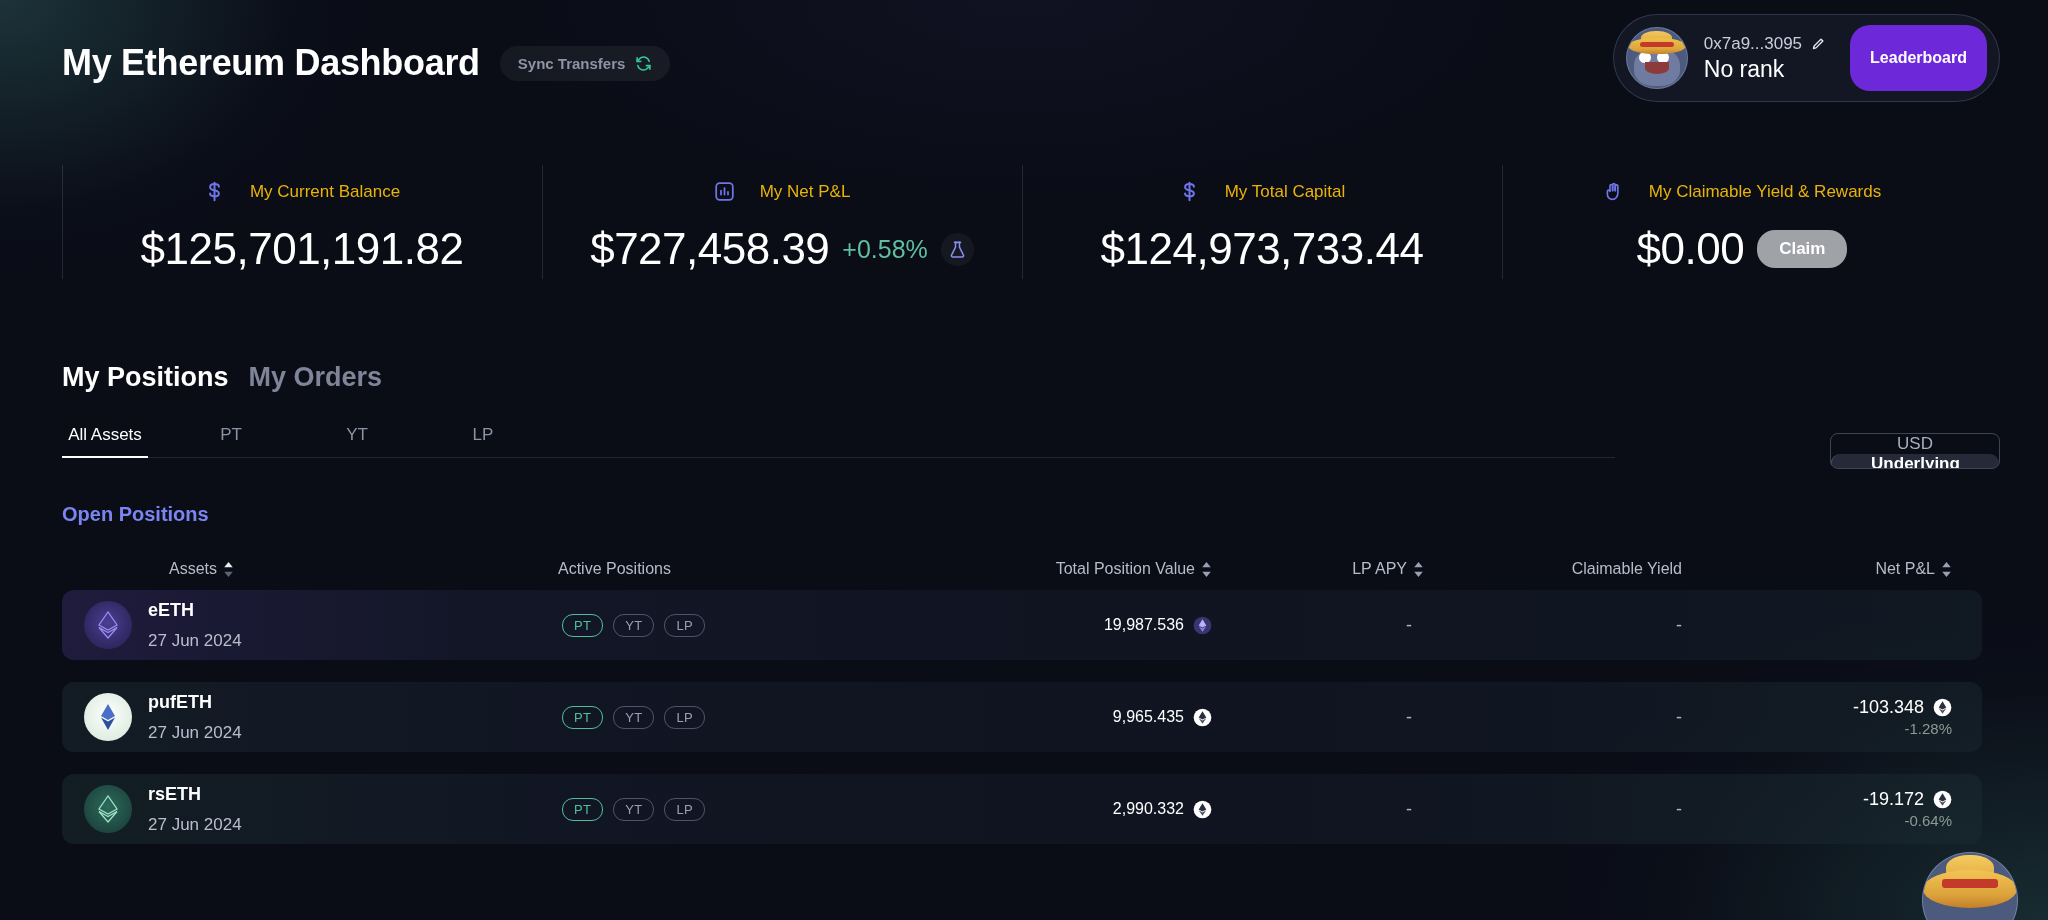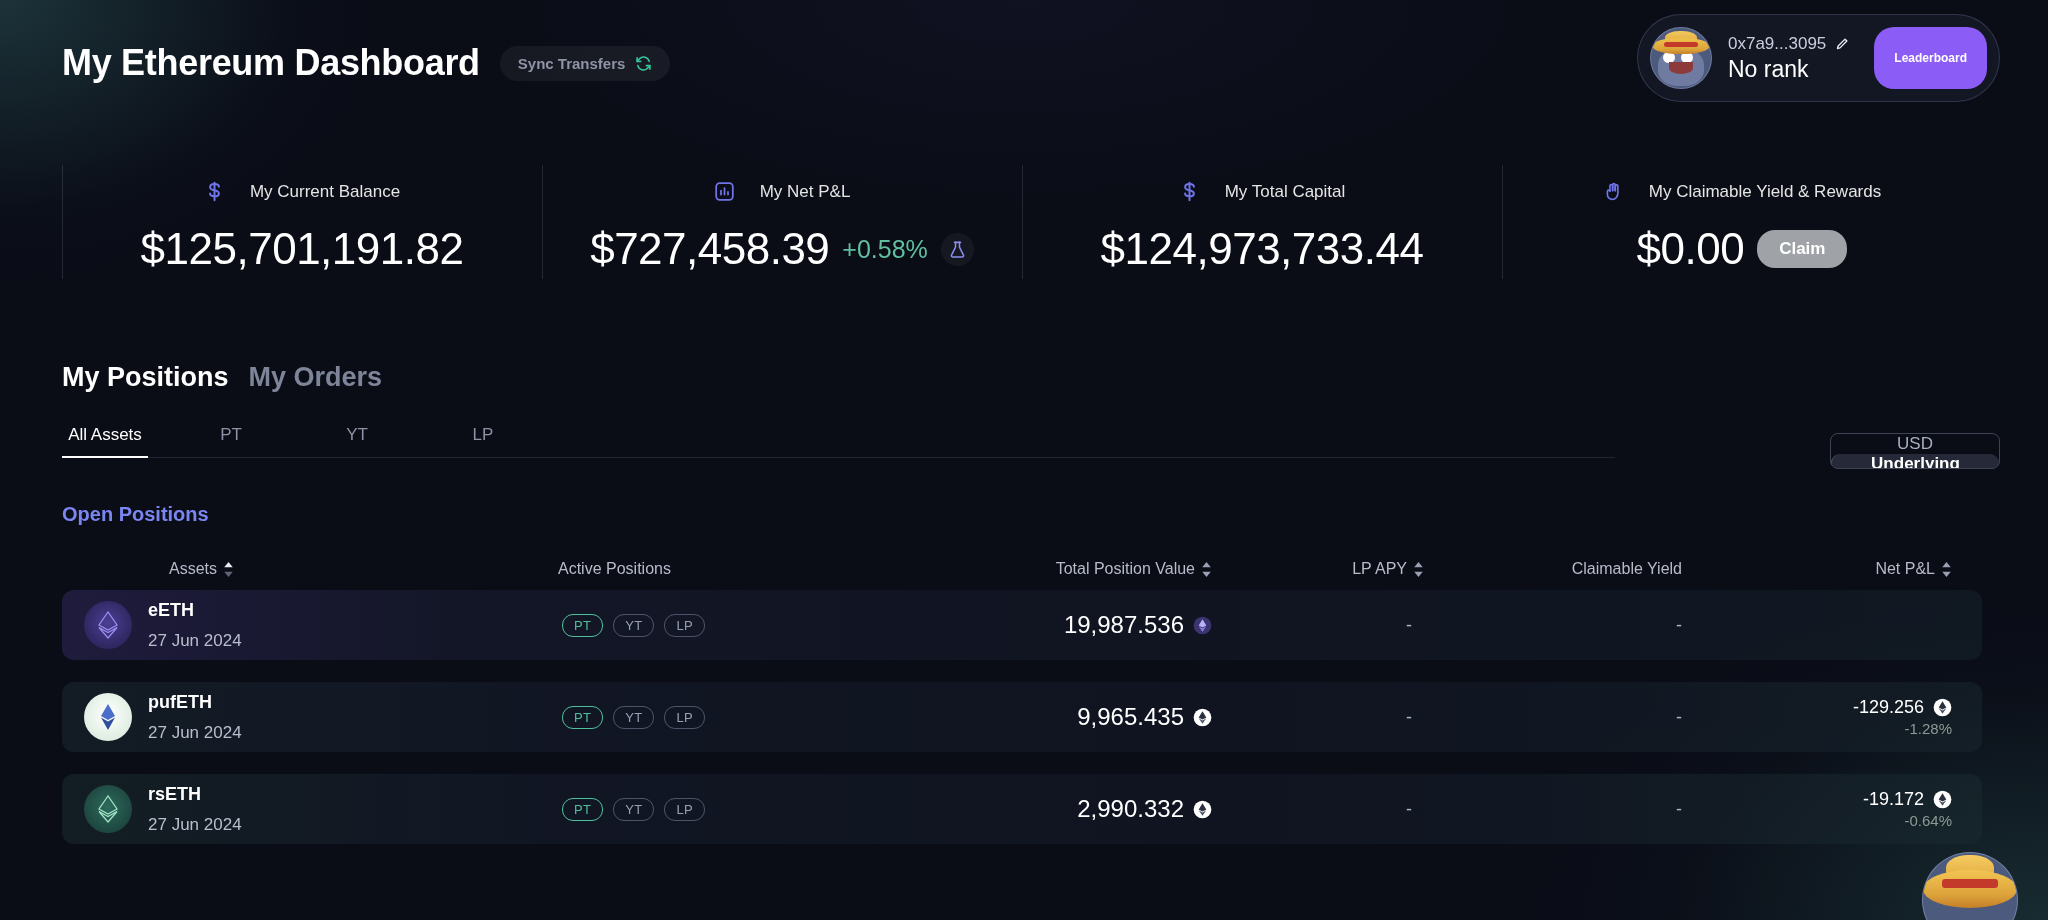--- a/index.html
+++ b/index.html
@@ -82,23 +82,23 @@
   .avatar .band {
     position:absolute; left:22%; top:24%; width:56%; height:7%;
     background:#c33a2b; border-radius:3px;
   }
   .profile-text { display:flex; flex-direction: column; gap: 2px; }
   .addr-row { display: flex; align-items: center; gap: 9px; }
   .addr { font-size: 17px; color: #c9cede; }
   .pencil { width: 15px; height: 15px; display:block; }
   .rank { font-size: 23px; font-weight: normal; color: #ffffff; }
   .leaderboard-btn {
-    background: #8b5cf6; color: #ffffff;
+    background: #6d28d9; color: #ffffff;
     border: none; border-radius: 20px;
-    font-size: 12px; font-weight: bold;
+    font-size: 16px; font-weight: bold;
     padding: 24px 20px; cursor: pointer; margin-left: 8px;
     font-family: "Liberation Sans", sans-serif;
   }
 
   
   .stats {
     position: absolute; top: 165px; left: 62px; width: 1920px; height: 120px;
     display: flex;
   }
   .stat {
@@ -109,21 +109,21 @@
   .stat + .stat::before {
     content: ""; position: absolute; left: 0; top: 0; bottom: 6px;
     width: 1px; background: rgba(140,150,180,0.20);
   }
   .stat:first-child::before {
     content: ""; position: absolute; left: 0; top: 0; bottom: 6px;
     width: 1px; background: rgba(140,150,180,0.20);
   }
   .stat-label {
     display: flex; align-items: center; gap: 25px;
-    font-size: 17px; color: #e5e5e5; margin-bottom: 22px;
+    font-size: 17px; color: #eab308; margin-bottom: 22px;
   }
   .stat-icon { width: 21px; height: 21px; display:block; flex:none; }
   .stat-value-row { display: flex; align-items: center; gap: 13px; }
   .stat-value { font-size: 44px; color: #ffffff; font-weight: 400; letter-spacing: -0.5px; }
   .stat-delta { font-size: 25px; color: #5fbf9e; }
   .flask-wrap {
     width: 33px; height: 33px; border-radius: 50%;
     background: rgba(255,255,255,0.05);
     display:flex; align-items:center; justify-content:center;
     cursor: pointer;
@@ -221,21 +221,21 @@
   .cell-badges { display: flex; gap: 10px; padding-left: 70px; }
   .badge {
     font-size: 13px; border-radius: 11px; padding: 3px 11px;
     border: 1px solid rgba(150,160,190,0.45); color: #97a0b4;
     letter-spacing: 0.3px;
   }
   .badge.on { border-color: #4fbf9a; color: #4fbf9a; }
 
   .cell-num {
     display: flex; align-items: center; justify-content: flex-end; gap: 9px;
-    font-size: 24px; color: #ffffff;
+    font-size: 16px; color: #ffffff;
   }
   .cell-dash { display:flex; justify-content:flex-end; padding-right: 30px; font-size: 18px; color: #aeb4c6; }
   .cell-pnl {
     display:flex; flex-direction: column; align-items: flex-end; gap: 2px;
     padding-right: 30px;
   }
   .pnl-top { display:flex; align-items:center; gap: 9px; font-size: 18px; color:#ffffff; }
   .pnl-pct { font-size: 15px; }
   .pnl-pct.pos { color: #5fbf9e; }
   .pnl-pct.neg { color: #8c9a94; }
@@ -492,21 +492,21 @@
       <svg class="tok-ico" viewBox="0 0 20 20">
         <circle cx="10" cy="10" r="9.3" fill="#ffffff"></circle>
         <path d="M10 3.5l4 6.4-4 2.3-4-2.3z" fill="#2b2f3d"></path>
         <path d="M10 13.1l4-2.3-4 5.7-4-5.7z" fill="#4b5162"></path>
       </svg>
     </div>
     <div class="cell-dash">-</div>
     <div class="cell-dash">-</div>
     <div class="cell-pnl">
       <div class="pnl-top">
-        <span>-129.256</span>
+        <span>-103.348</span>
         <svg class="tok-ico" viewBox="0 0 20 20">
           <circle cx="10" cy="10" r="9.3" fill="#ffffff"></circle>
           <path d="M10 3.5l4 6.4-4 2.3-4-2.3z" fill="#2b2f3d"></path>
           <path d="M10 13.1l4-2.3-4 5.7-4-5.7z" fill="#4b5162"></path>
         </svg>
       </div>
       <span class="pnl-pct neg">-1.28%</span>
     </div>
   </div>
 

